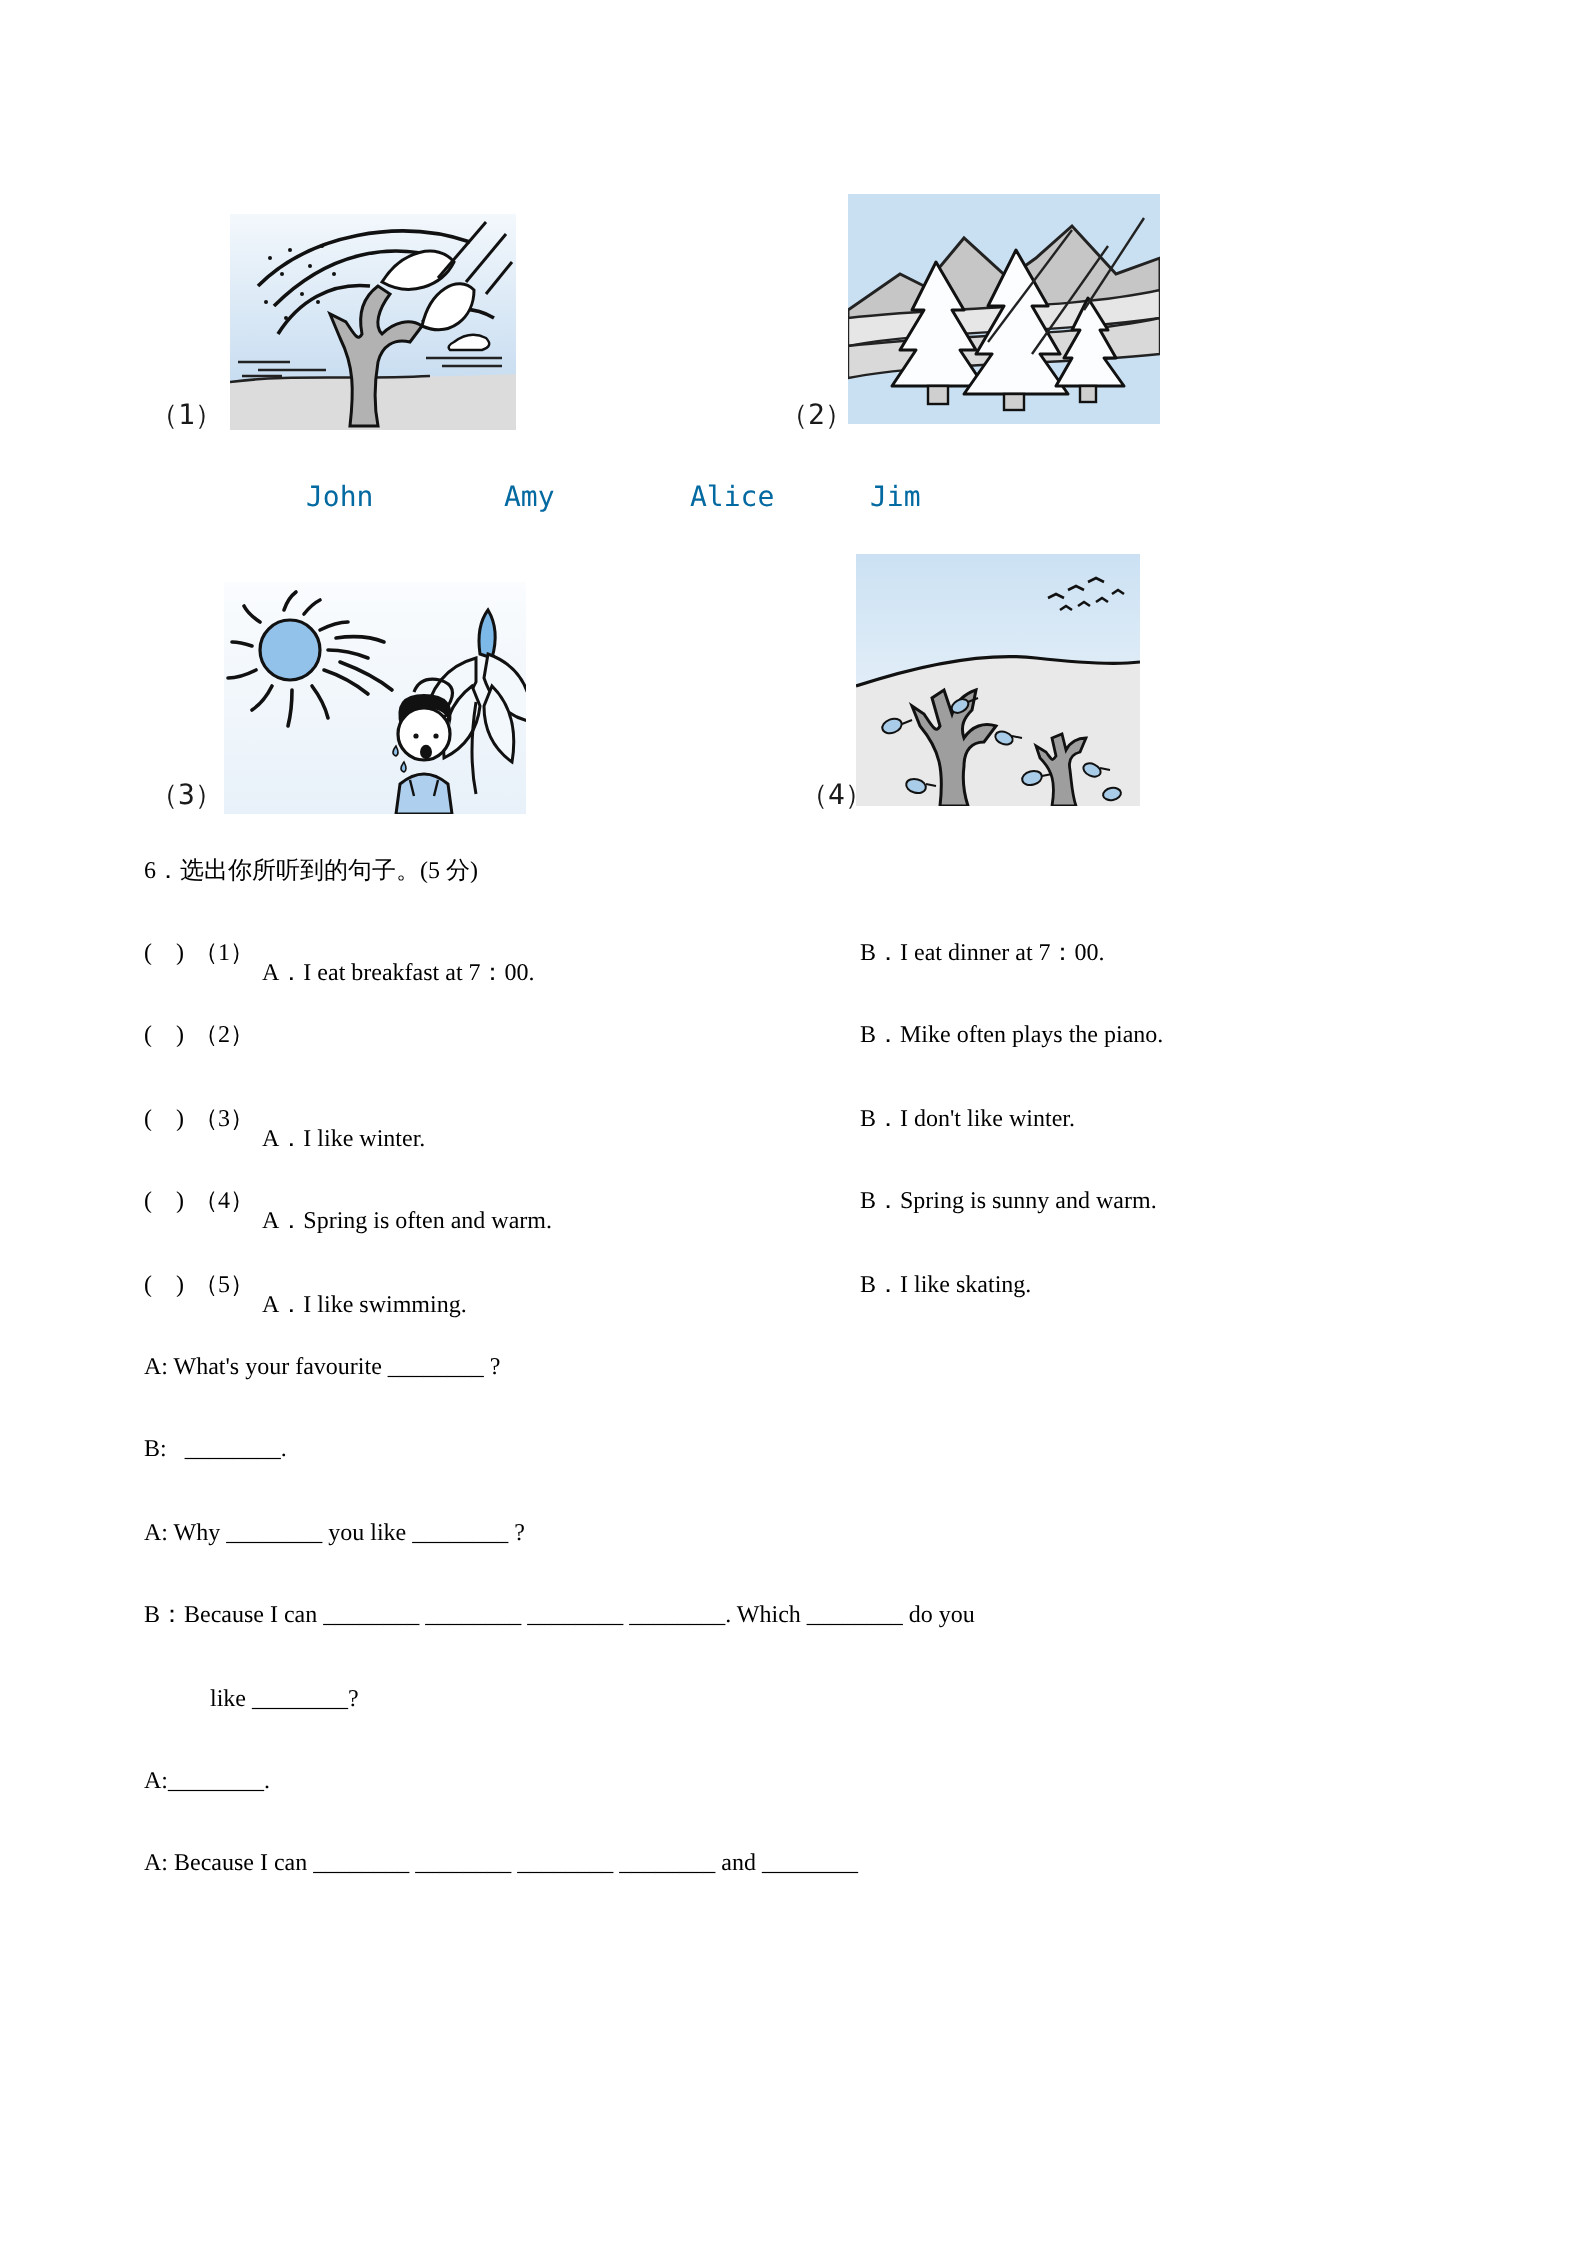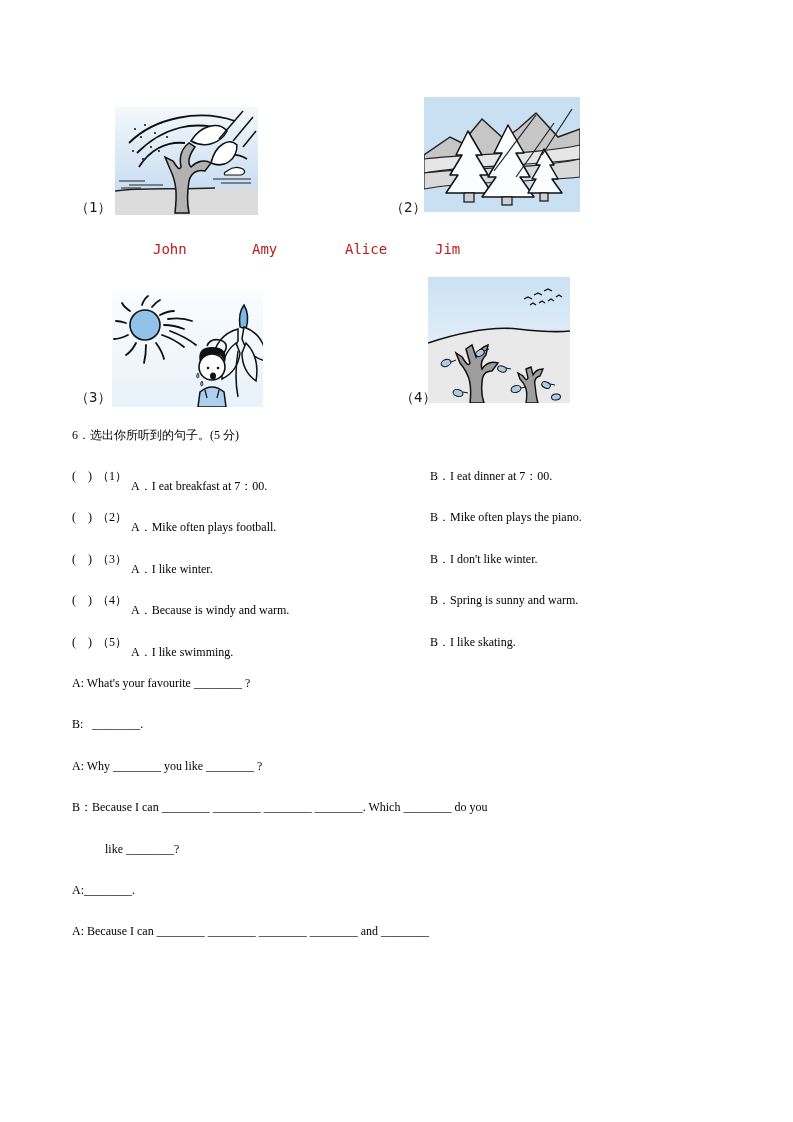--- a/index.html
+++ b/index.html
@@ -15,21 +15,21 @@
   .pic{position:absolute;border:0;}
   .pic svg{display:block;}
   .pic-label{
     position:absolute;
     font-family:"DejaVu Sans Mono","Liberation Mono",monospace;
     font-size:14px;color:#1a1a1a;white-space:pre;
   }
   .name-label{
     position:absolute;
     font-family:"DejaVu Sans Mono","Liberation Mono",monospace;
-    font-size:14px;color:#b91c1c;
+    font-size:14px;color:#0369a1;
   }
   
   .textblock{
     position:absolute;left:72px;top:414px;width:660px;
     font-size:12px;line-height:1;
   }
   .t-line{
     height:41.4px;display:flex;align-items:center;white-space:pre;
   }
   .opt-row{height:41.4px;display:flex;align-items:center;}
@@ -218,31 +218,31 @@
     <div class="t-line">
       <span class="sec-title">6．选出你所听到的句子。(5 分)</span>
     </div>
 
     <div class="opt-row">
       <span class="opt-left"><span class="opt-paren">(    )</span><span class="opt-no">（1）</span><span class="opt-a">A．I eat breakfast at 7：00.</span></span>
       <span class="opt-b">B．I eat dinner at 7：00.</span>
     </div>
 
     <div class="opt-row">
-      <span class="opt-left"><span class="opt-paren">(    )</span><span class="opt-no">（2）</span><span class="opt-a">A．Mike often plays football.</span></span>
+      <span class="opt-left"><span class="opt-paren">(    )</span><span class="opt-no">（2）</span></span>
       <span class="opt-b">B．Mike often plays the piano.</span>
     </div>
 
     <div class="opt-row">
       <span class="opt-left"><span class="opt-paren">(    )</span><span class="opt-no">（3）</span><span class="opt-a">A．I like winter.</span></span>
       <span class="opt-b">B．I don't like winter.</span>
     </div>
 
     <div class="opt-row">
-      <span class="opt-left"><span class="opt-paren">(    )</span><span class="opt-no">（4）</span><span class="opt-a">A．Because is windy and warm.</span></span>
+      <span class="opt-left"><span class="opt-paren">(    )</span><span class="opt-no">（4）</span><span class="opt-a">A．Spring is often and warm.</span></span>
       <span class="opt-b">B．Spring is sunny and warm.</span>
     </div>
 
     <div class="opt-row">
       <span class="opt-left"><span class="opt-paren">(    )</span><span class="opt-no">（5）</span><span class="opt-a">A．I like swimming.</span></span>
       <span class="opt-b">B．I like skating.</span>
     </div>
 
 
     <div class="t-line">A: What's your favourite ________ ?</div>

